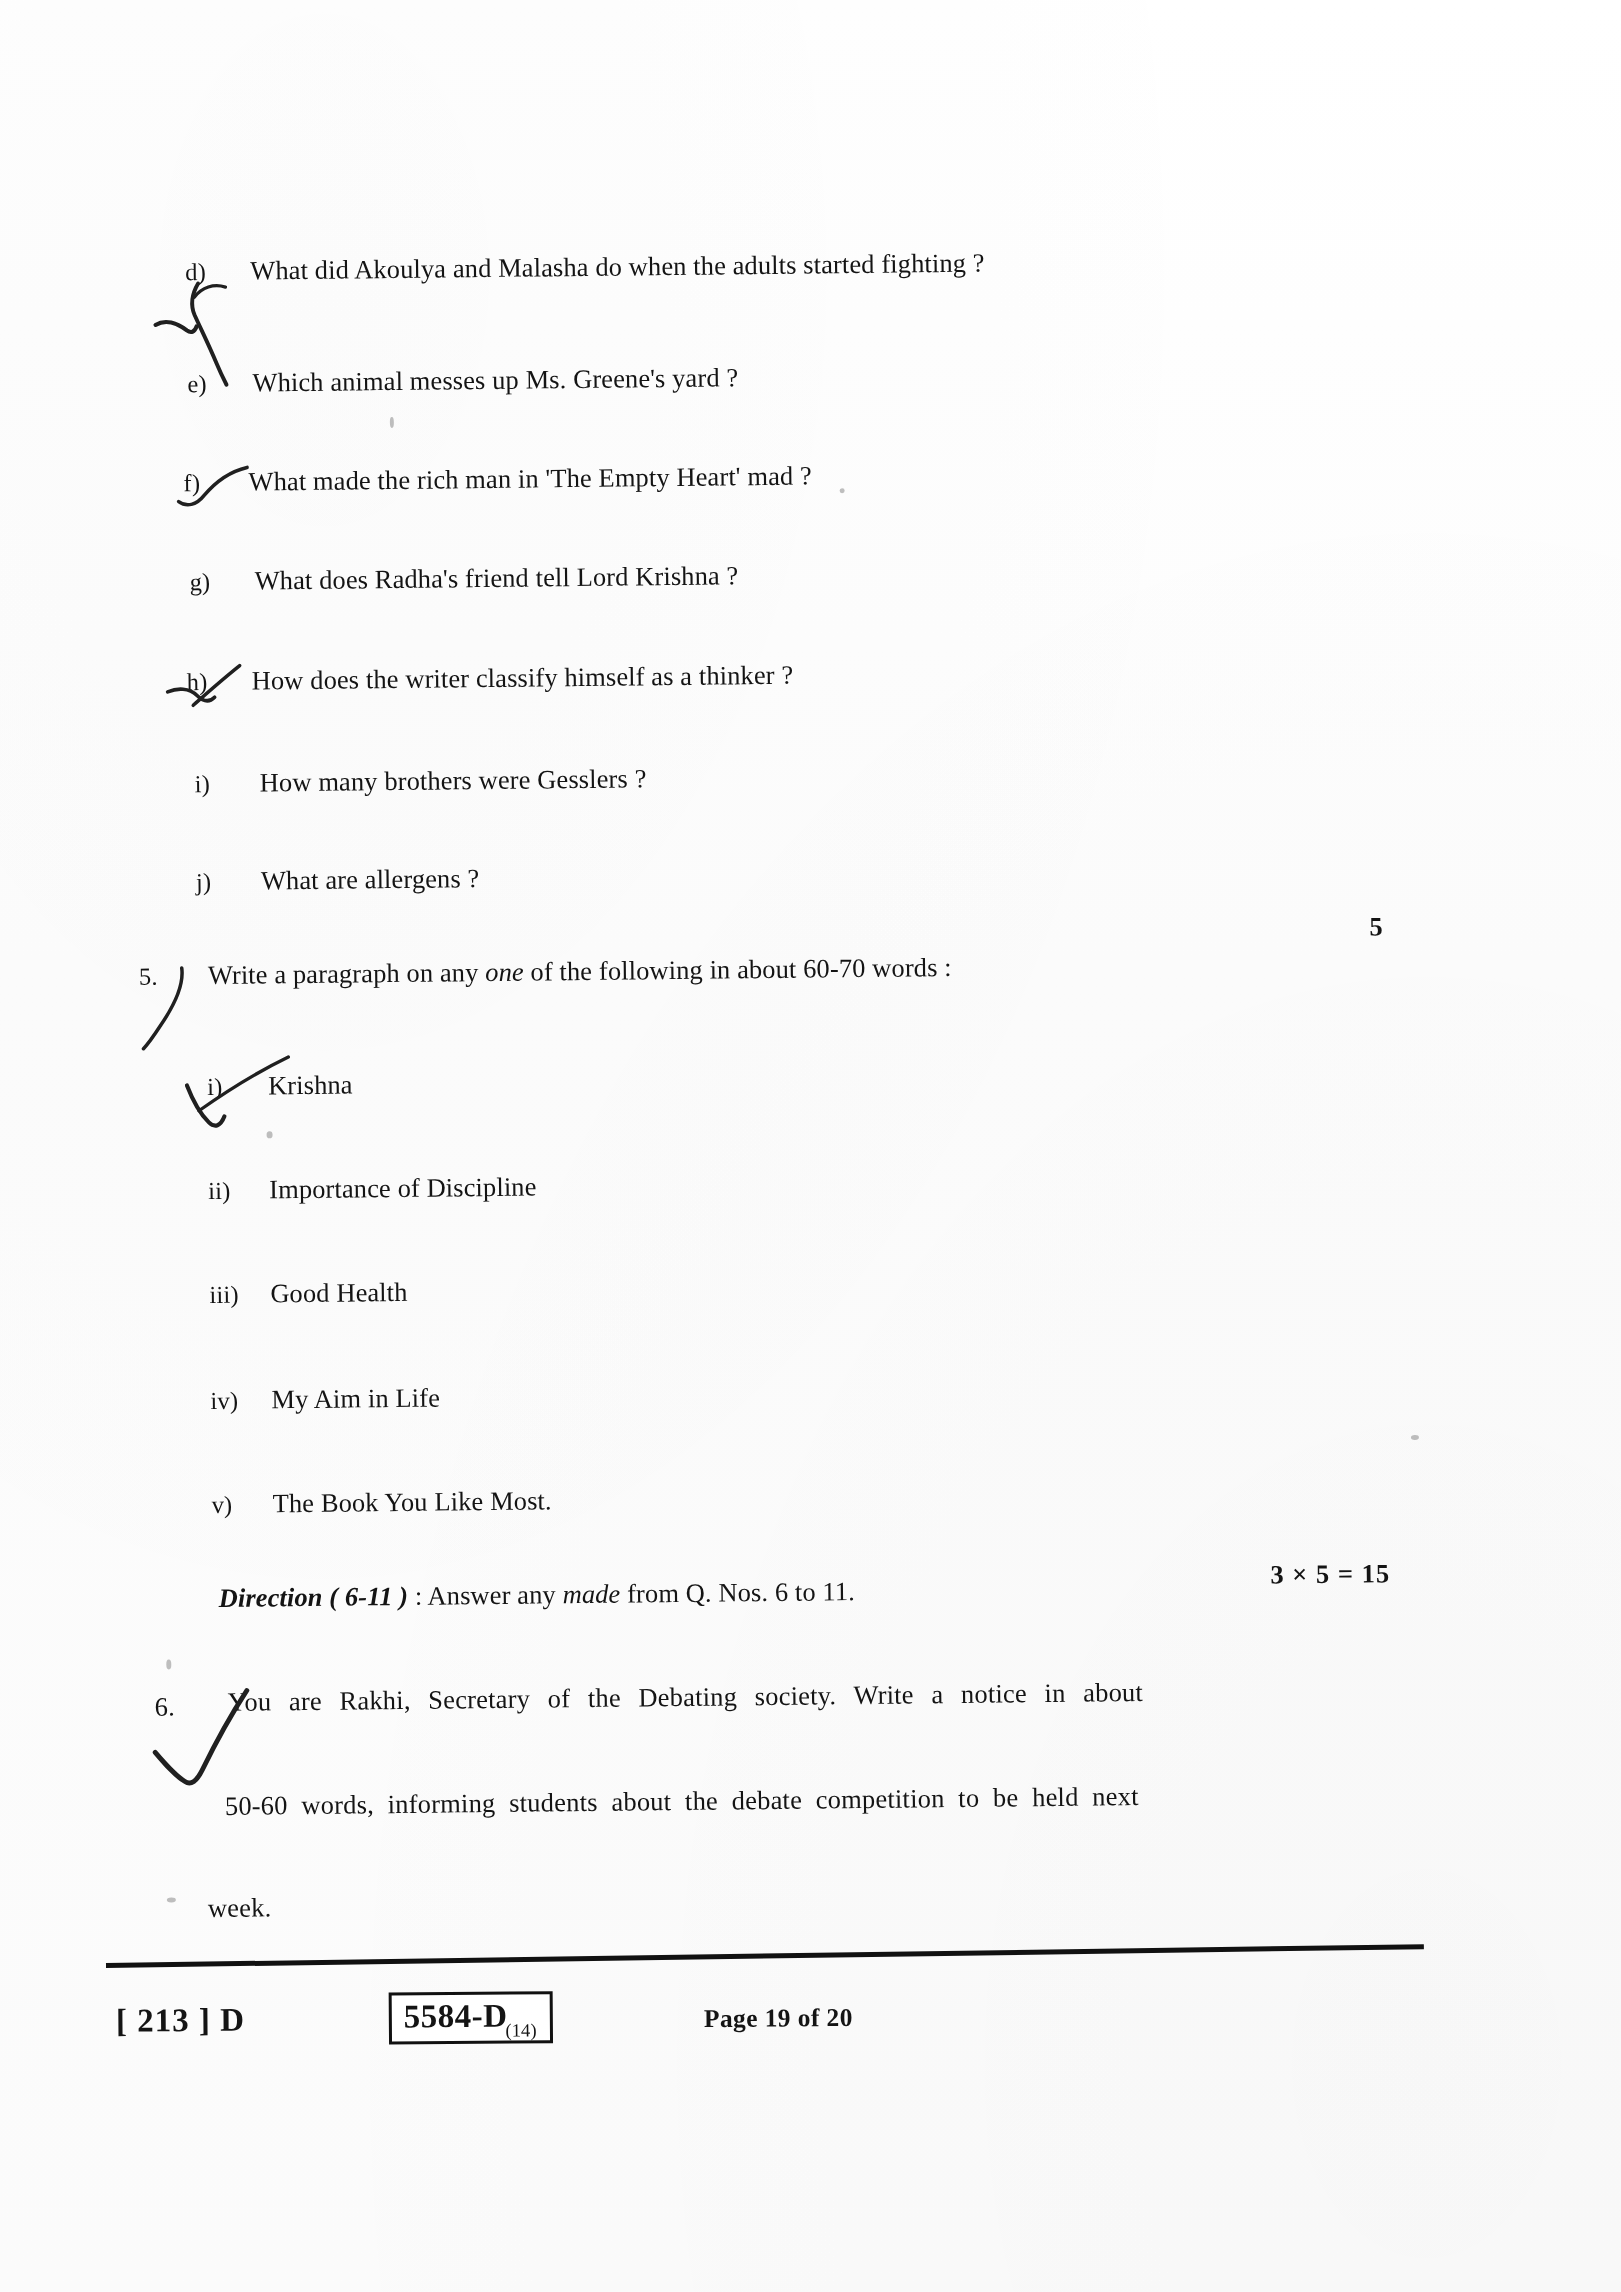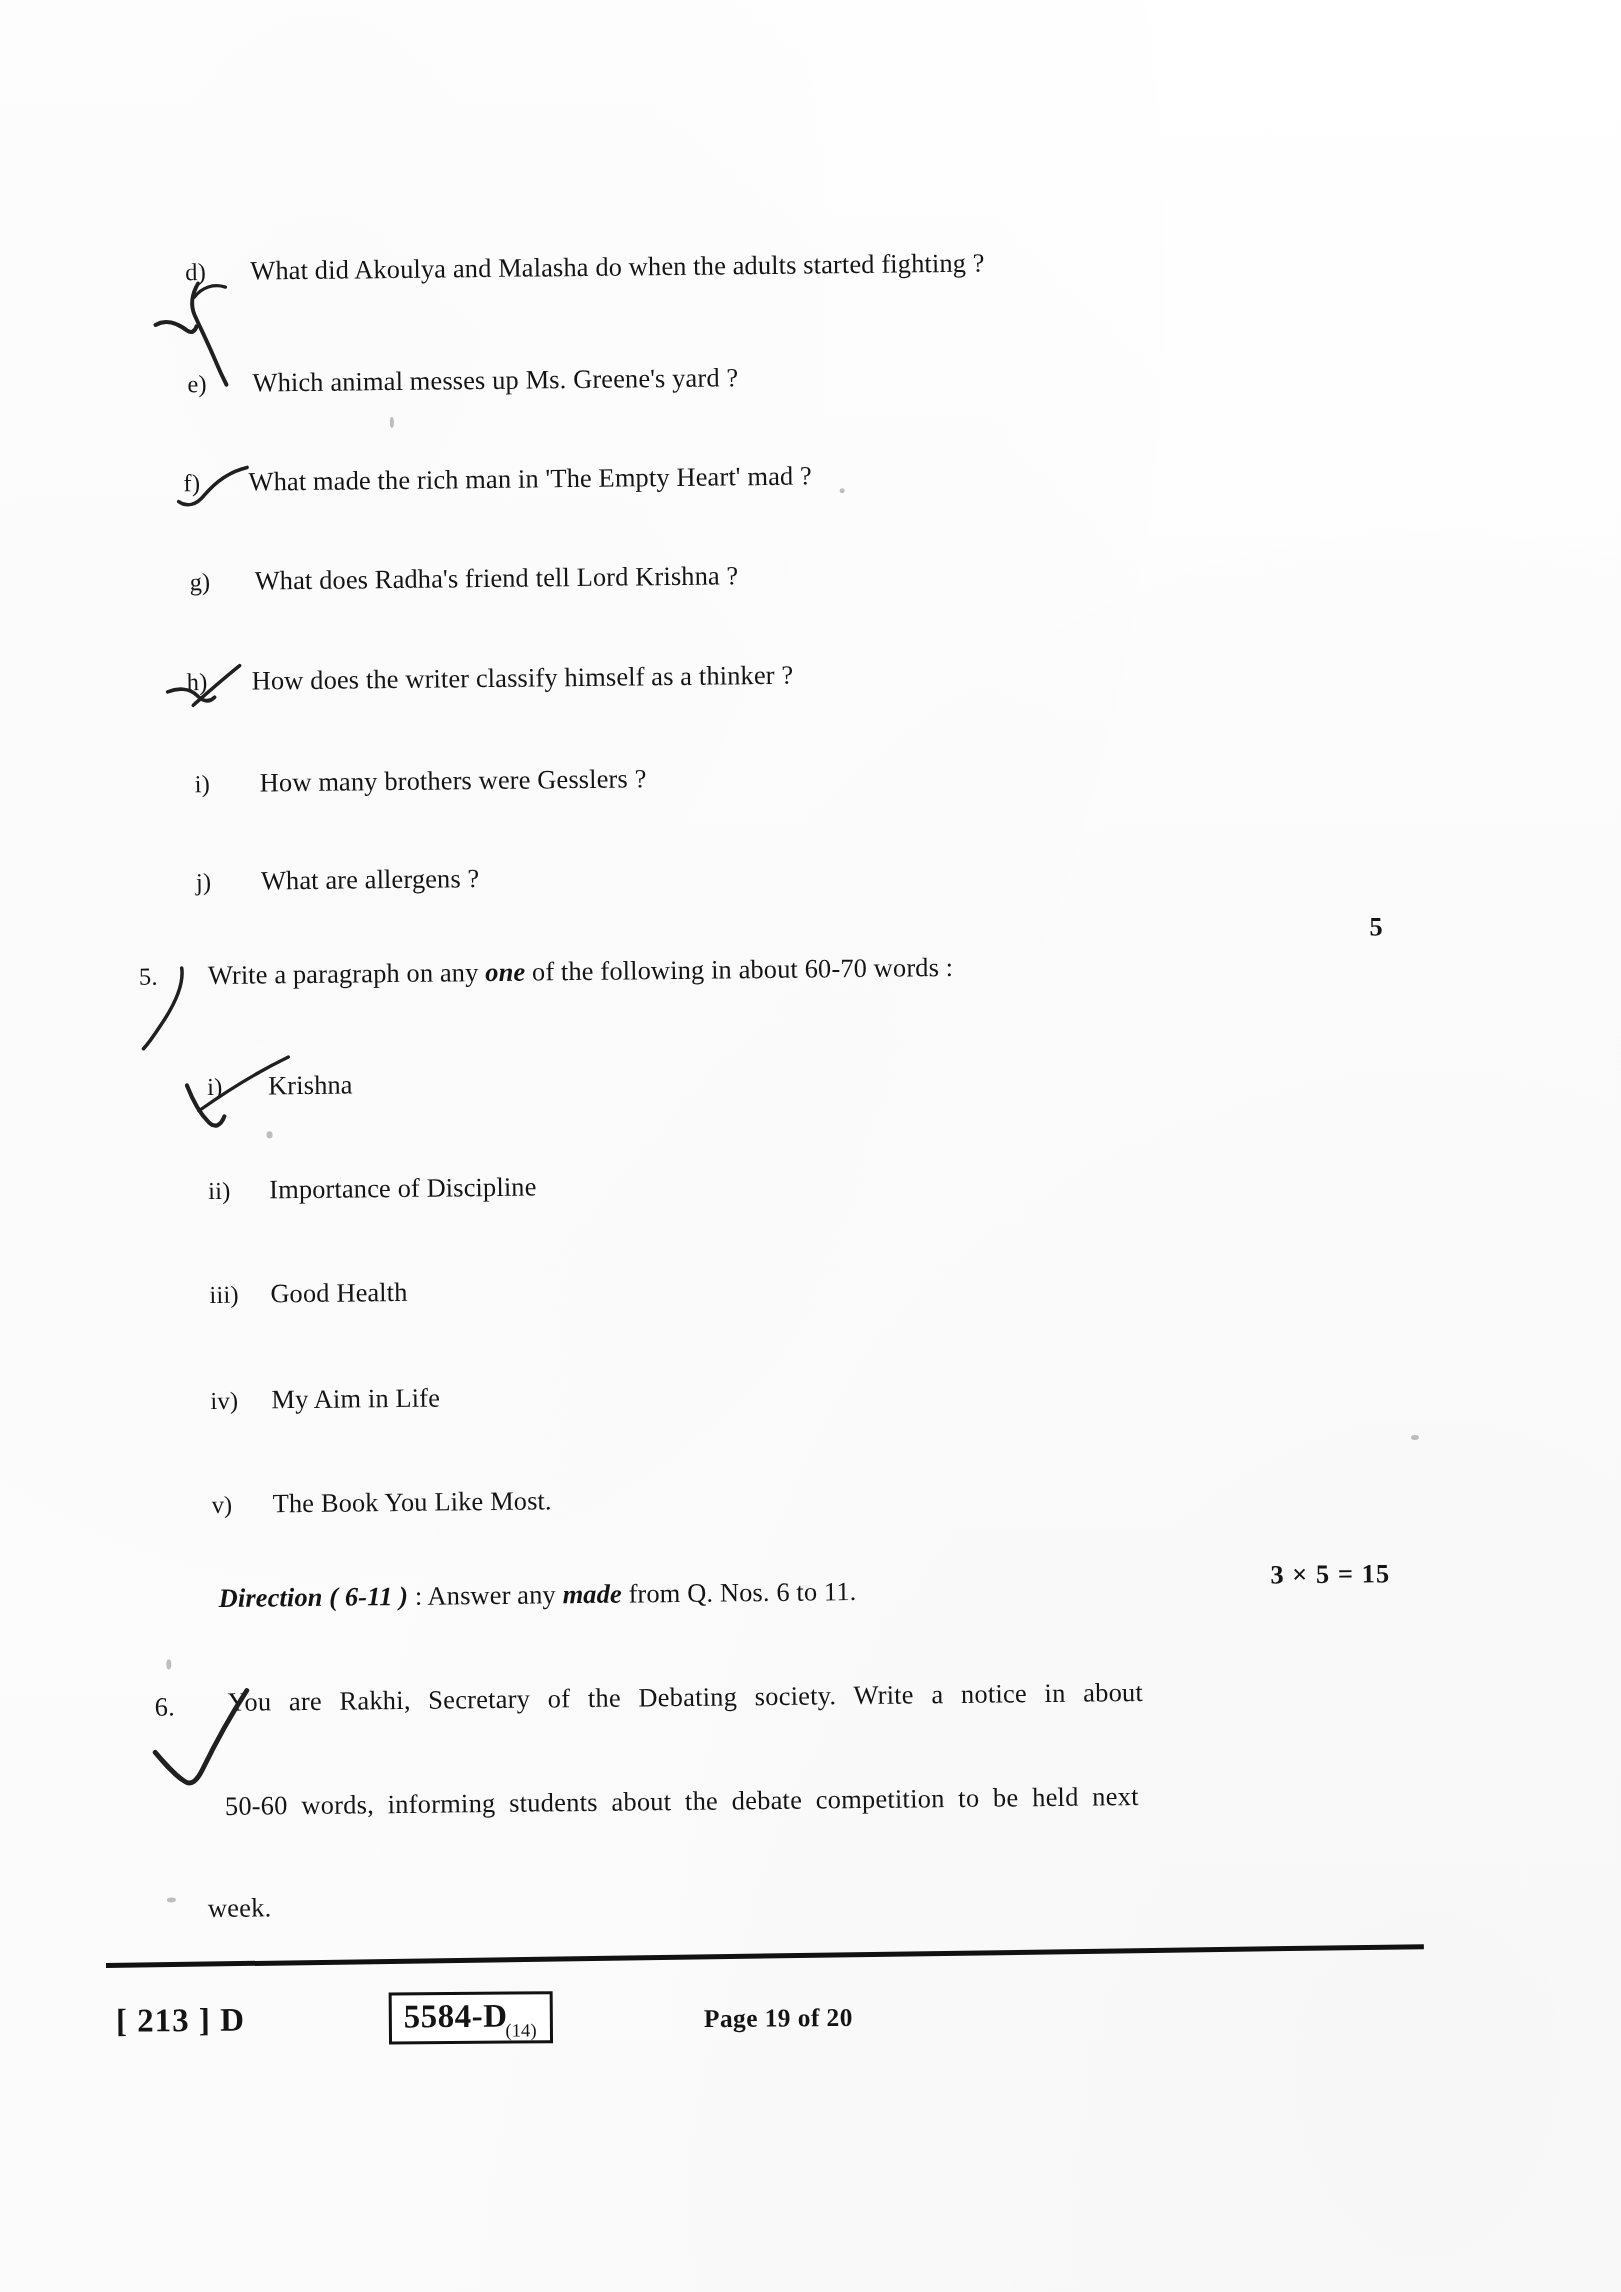--- a/index.html
+++ b/index.html
@@ -53,21 +53,21 @@
     font-family: "Liberation Serif", serif;
     letter-spacing: 0.2px;
   }
 
   .qtext {
     font-size: 26.5px;
     letter-spacing: 0.1px;
     font-family: "Liberation Serif", serif;
   }
 
-  .ital { font-style: italic; font-weight: bold; }
+  .ital { font-style: italic; }
 
   
   .lab-w { width: 65px; display: inline-block; }
   .lab-w2 { width: 61px; display: inline-block; }
 
   .marks {
     position: absolute;
     font-size: 26.5px;
     font-weight: 700;
     font-family: "Liberation Serif", serif;

